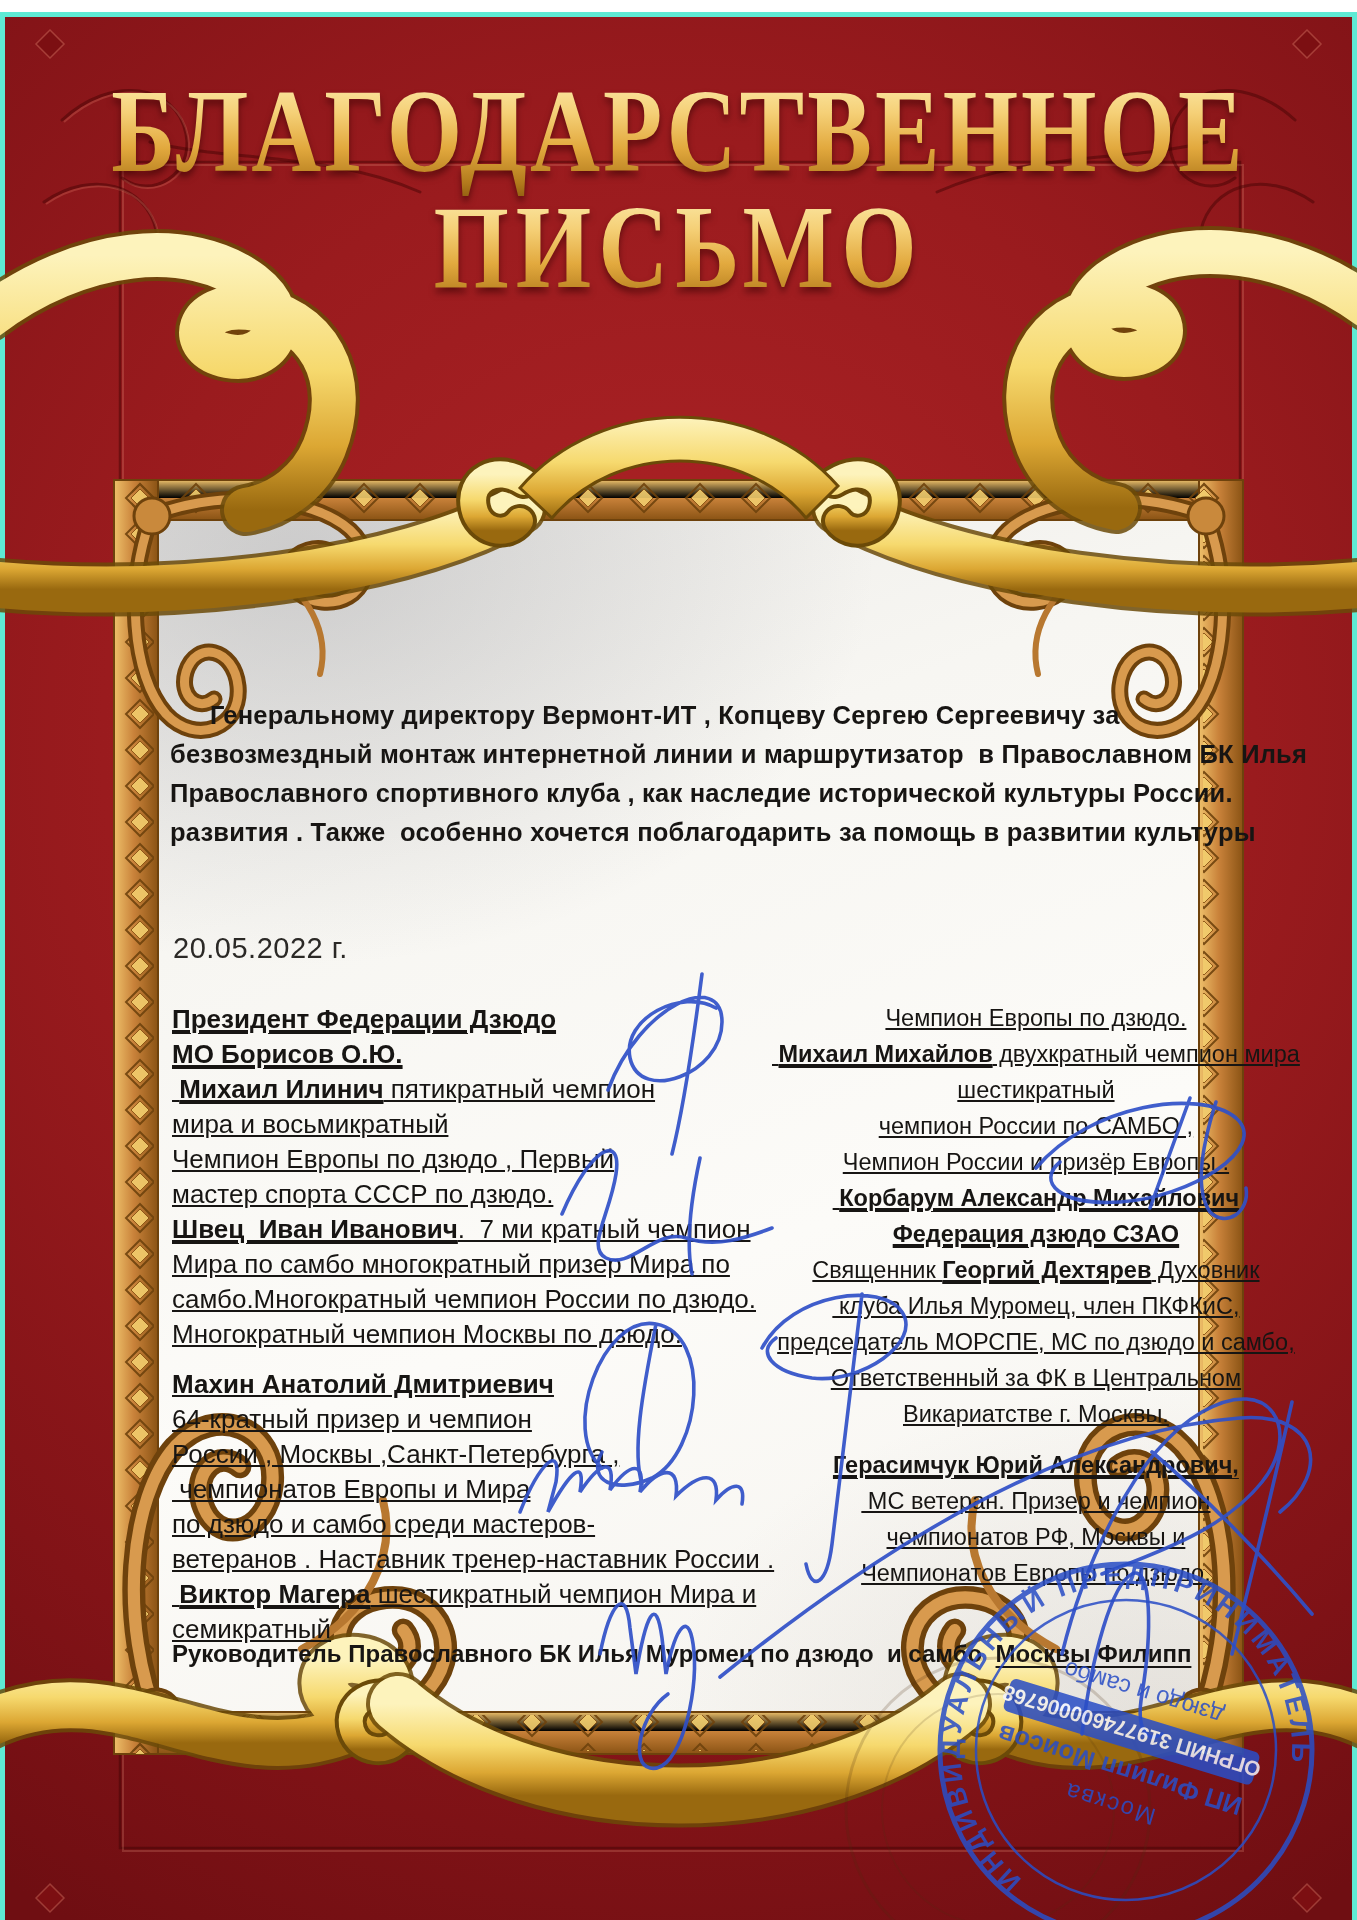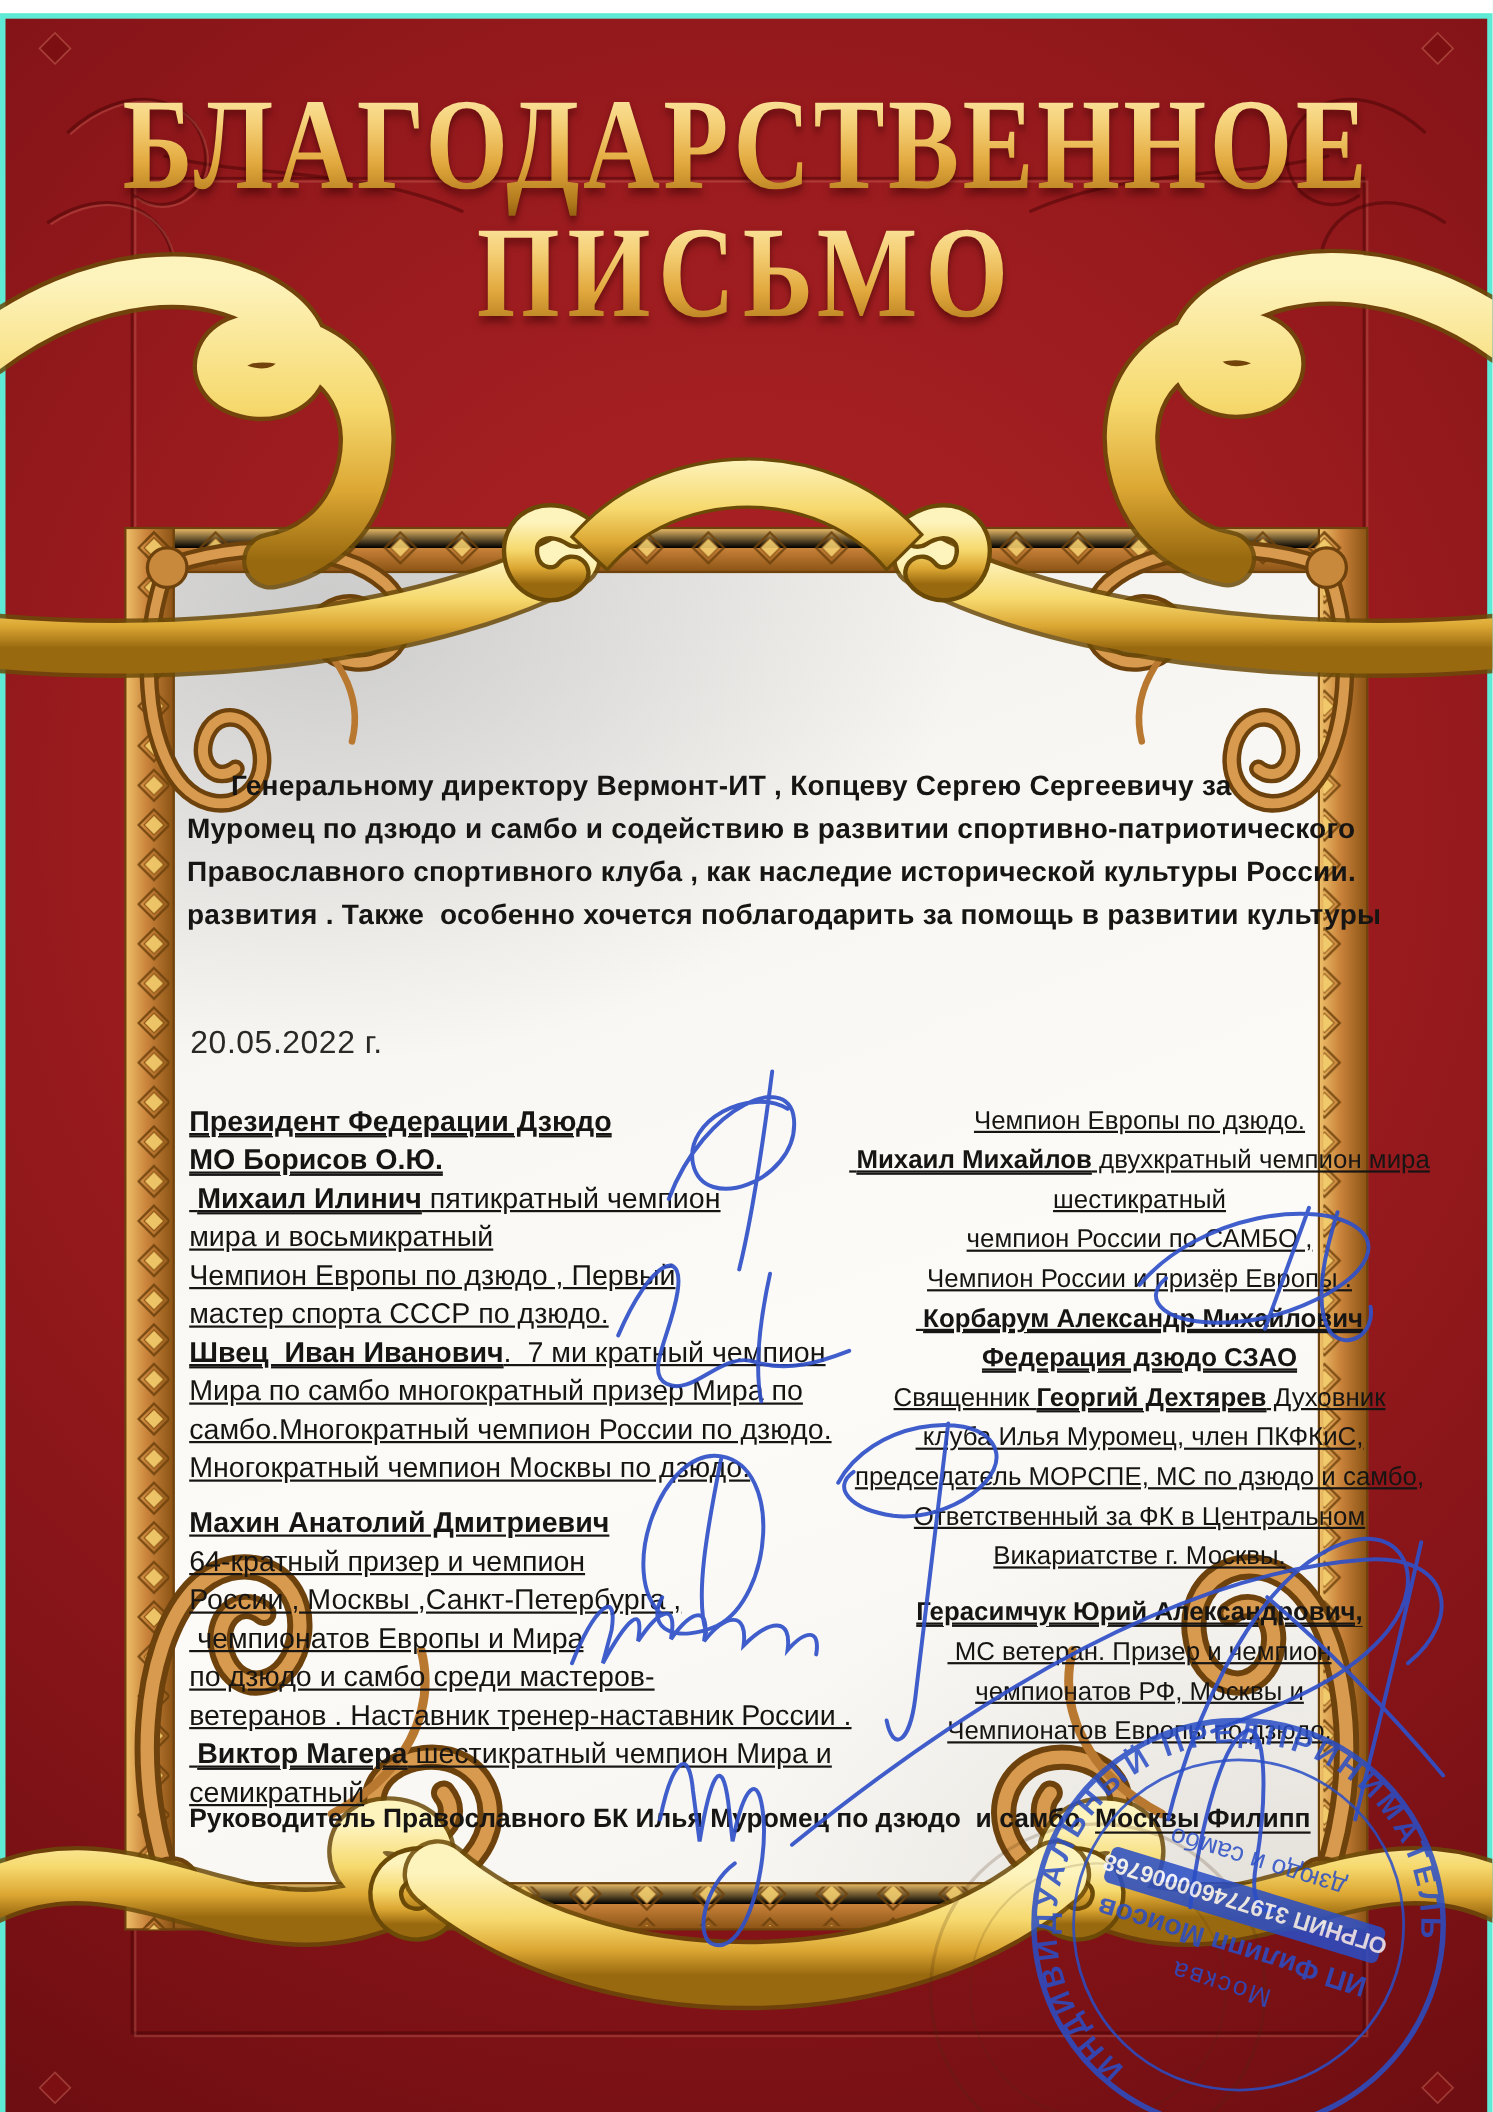--- a/index.html
+++ b/index.html
@@ -178,21 +178,21 @@
       <path d="M398,1692 C540,1814 818,1814 960,1692" stroke="url(#rib)" stroke-width="56"></path>
     </g>
   </svg>
 
   <div class="title title1">БЛАГОДАРСТВЕННОЕ</div>
   <div class="title title2">ПИСЬМО</div>
 
   <div class="textlayer">
     <div class="paragraph" id="paragraph">
         <div class="pline">Генеральному директору Вермонт-ИТ , Копцеву Сергею Сергеевичу за</div>
-        <div class="pline">Муромец по дзюдо и самбо и содействию в развитии спортивно-патриотического</div>
+        <div class="pline">безвозмездный монтаж интернетной линии и маршрутизатор  в Православном БК Илья</div>
         <div class="pline">Православного спортивного клуба , как наследие исторической культуры России.</div>
         <div class="pline">развития . Также  особенно хочется поблагодарить за помощь в развитии культуры</div>
       </div>
     <div class="date">20.05.2022 г.</div>
     <div class="col left-col" id="left-col"><div class="tline"><span class="b u">Президент Федерации Дзюдо</span></div><div class="tline"><span class="b u">МО Борисов О.Ю.</span></div><div class="tline"><span> </span><span class="b u">Михаил Илинич</span><span> пятикратный чемпион</span></div><div class="tline"><span>мира и восьмикратный</span></div><div class="tline"><span>Чемпион Европы по дзюдо , Первый</span></div><div class="tline"><span>мастер спорта СССР по дзюдо.</span></div><div class="tline"><span class="b u">Швец  Иван Иванович</span><span>.  7 ми кратный чемпион</span></div><div class="tline"><span>Мира по самбо многократный призер Мира по</span></div><div class="tline"><span>самбо.Многократный чемпион России по дзюдо.</span></div><div class="tline"><span>Многократный чемпион Москвы по дзюдо.</span></div><div class="spacer"></div><div class="tline"><span class="b">Махин Анатолий Дмитриевич</span></div><div class="tline"><span>64-кратный призер и чемпион</span></div><div class="tline"><span>России , Москвы ,Санкт-Петербурга ,</span></div><div class="tline"><span> чемпионатов Европы и Мира</span></div><div class="tline"><span>по дзюдо и самбо среди мастеров-</span></div><div class="tline"><span>ветеранов . Наставник тренер-наставник России .</span></div><div class="tline"><span> </span><span class="b u">Виктор Магера</span><span> шестикратный чемпион Мира и</span></div><div class="tline"><span>семикратный</span></div></div>
     <div class="col right-col" id="right-col"><div class="tline"><span>Чемпион Европы по дзюдо.</span></div><div class="tline"><span> </span><span class="b u">Михаил Михайлов</span><span> двухкратный чемпион мира</span></div><div class="tline"><span>шестикратный</span></div><div class="tline"><span>чемпион России по САМБО ,</span></div><div class="tline"><span>Чемпион России и призёр Европы .</span></div><div class="tline"><span> </span><span class="b u">Корбарум Александр Михайлович</span></div><div class="tline"><span class="b u">Федерация дзюдо СЗАО</span></div><div class="tline"><span>Священник </span><span class="b u">Георгий Дехтярев</span><span> Духовник</span></div><div class="tline"><span> клуба Илья Муромец, член ПКФКиС,</span></div><div class="tline"><span>председатель МОРСПЕ, МС по дзюдо и самбо,</span></div><div class="tline"><span>Ответственный за ФК в Центральном</span></div><div class="tline"><span>Викариатстве г. Москвы.</span></div><div class="spacer"></div><div class="tline"><span class="b u">Герасимчук Юрий Александрович,</span></div><div class="tline"><span> МС ветеран. Призер и чемпион</span></div><div class="tline"><span>чемпионатов РФ, Москвы и</span></div><div class="tline"><span>Чемпионатов Европы по дзюдо.</span></div></div>
     <div class="footer-line" id="footer-line"><div class="tline"><span class="b">Руководитель Православного БК Илья Муромец по дзюдо  и самбо  </span><span class="b u">Москвы Филипп</span></div></div>
   </div>
 
   <svg class="layer" width="1357" height="1920" viewBox="0 0 1357 1920">

